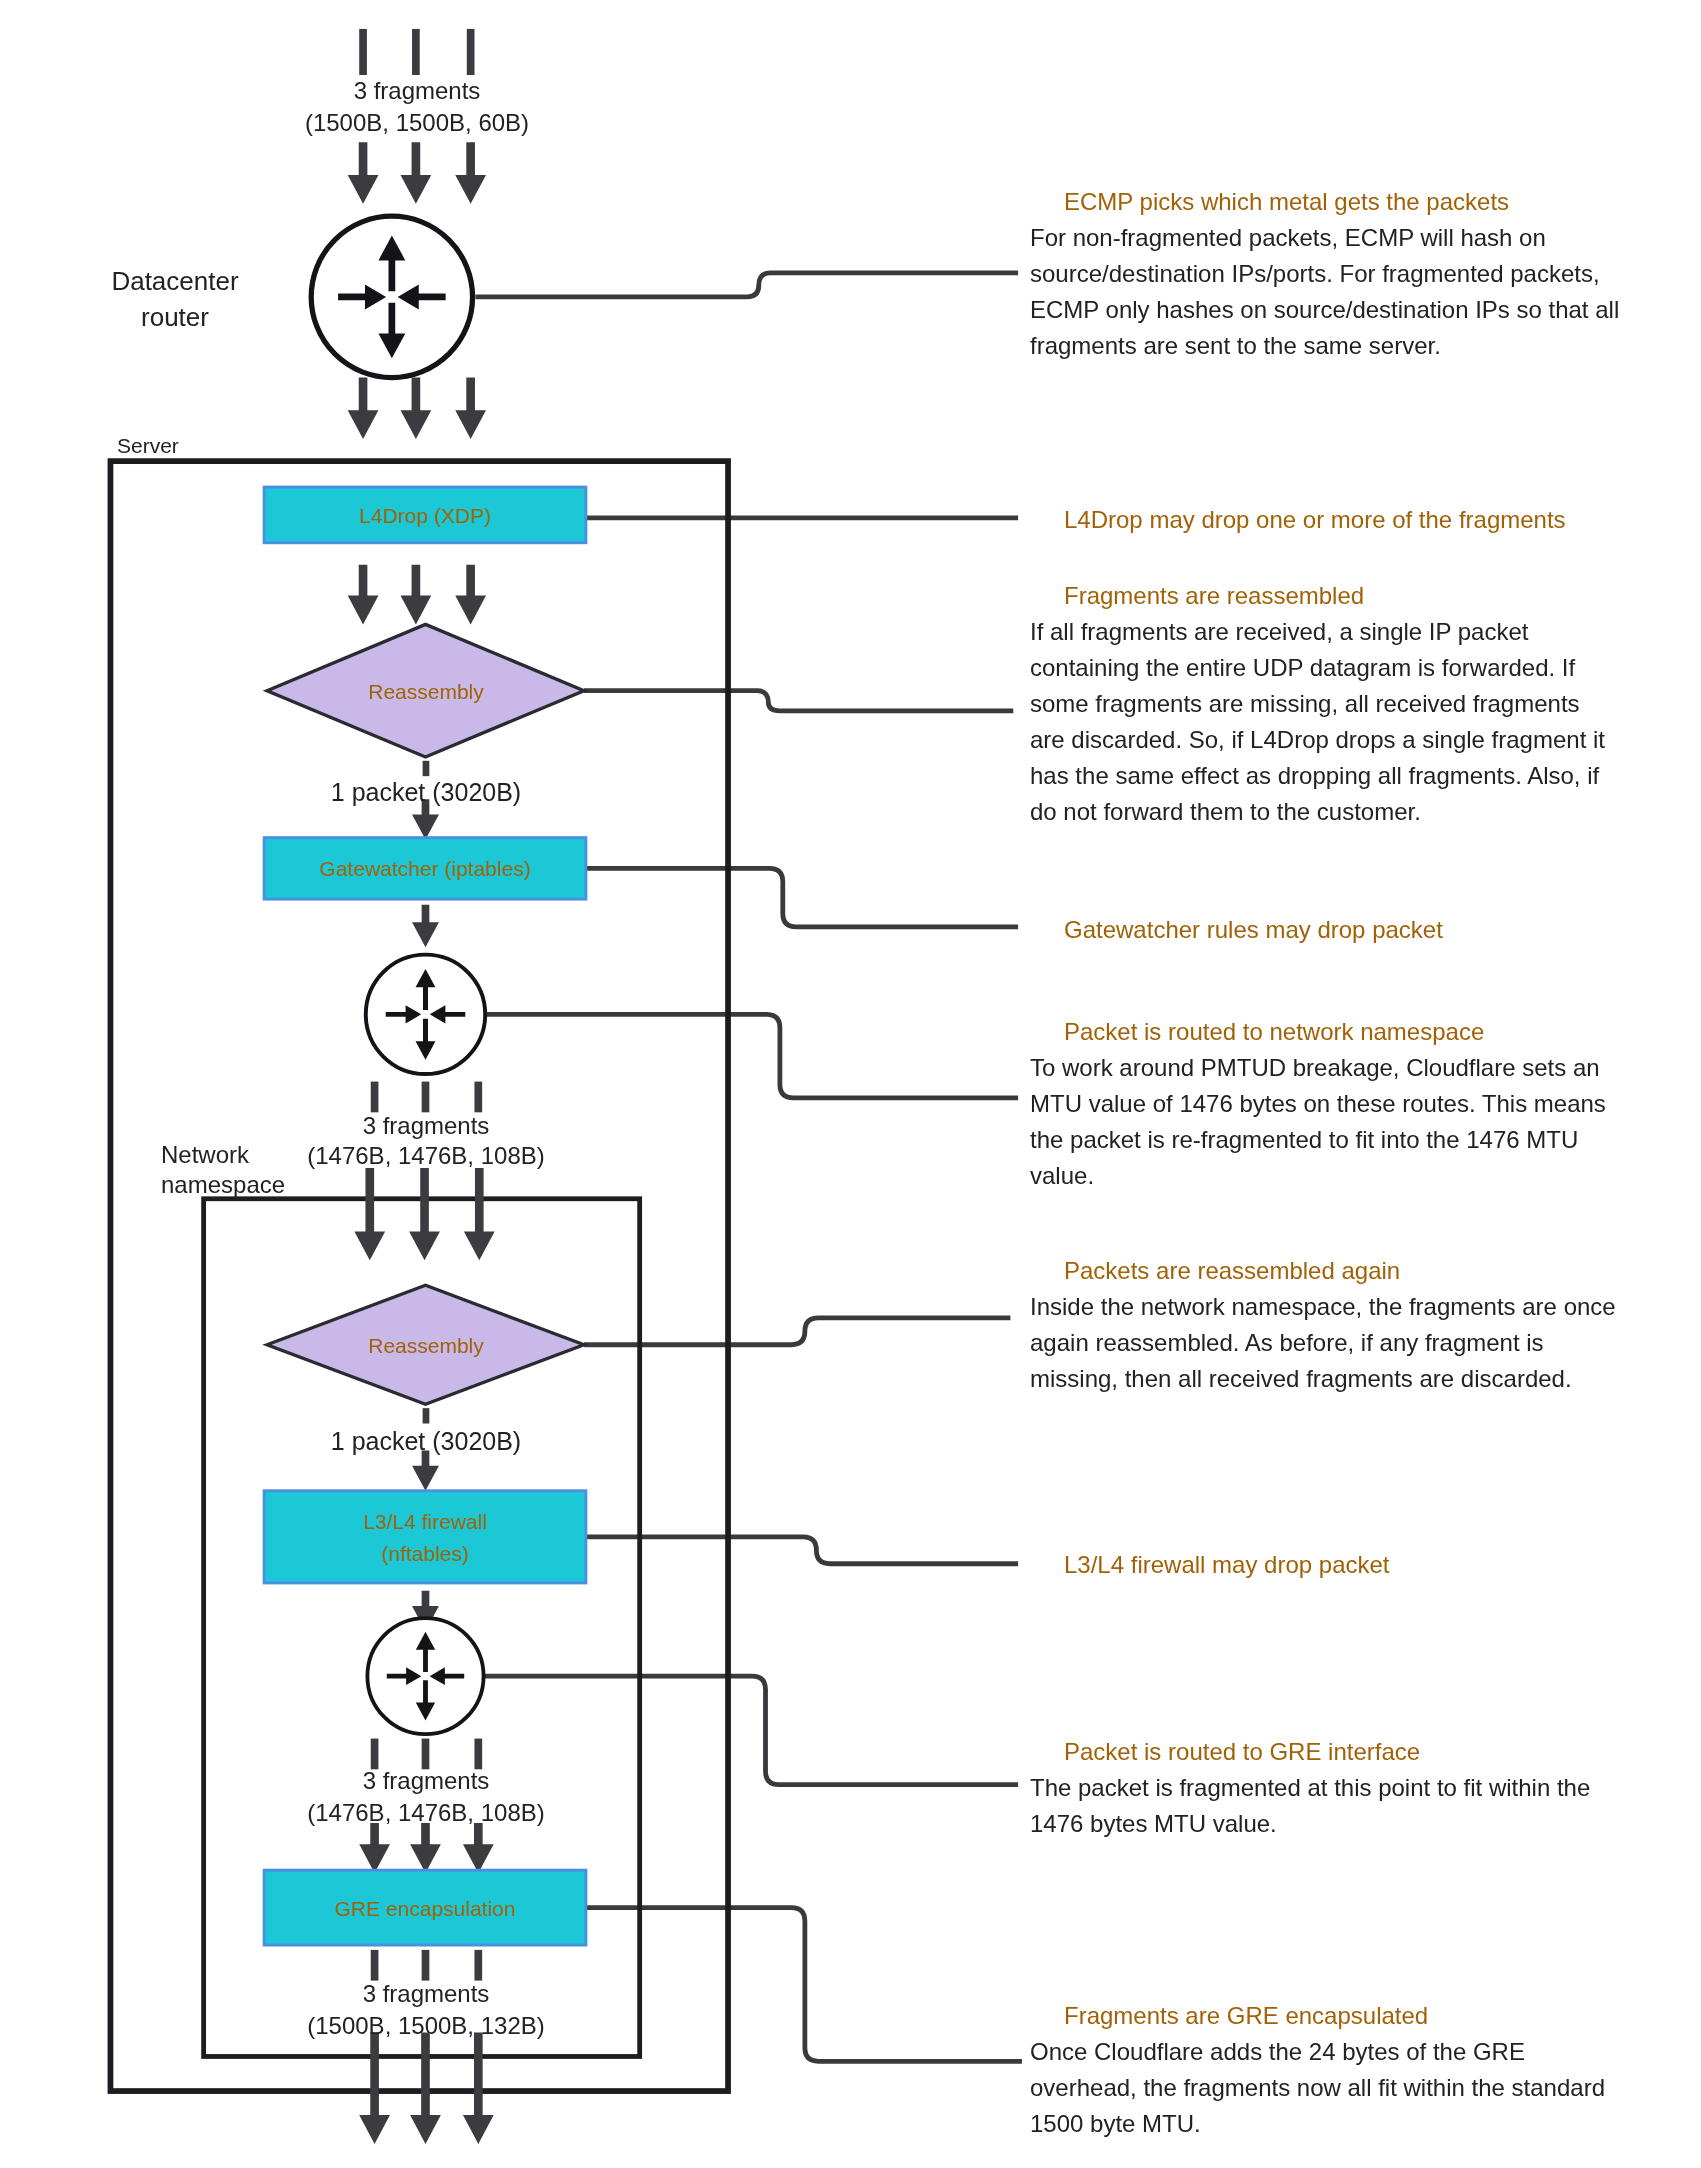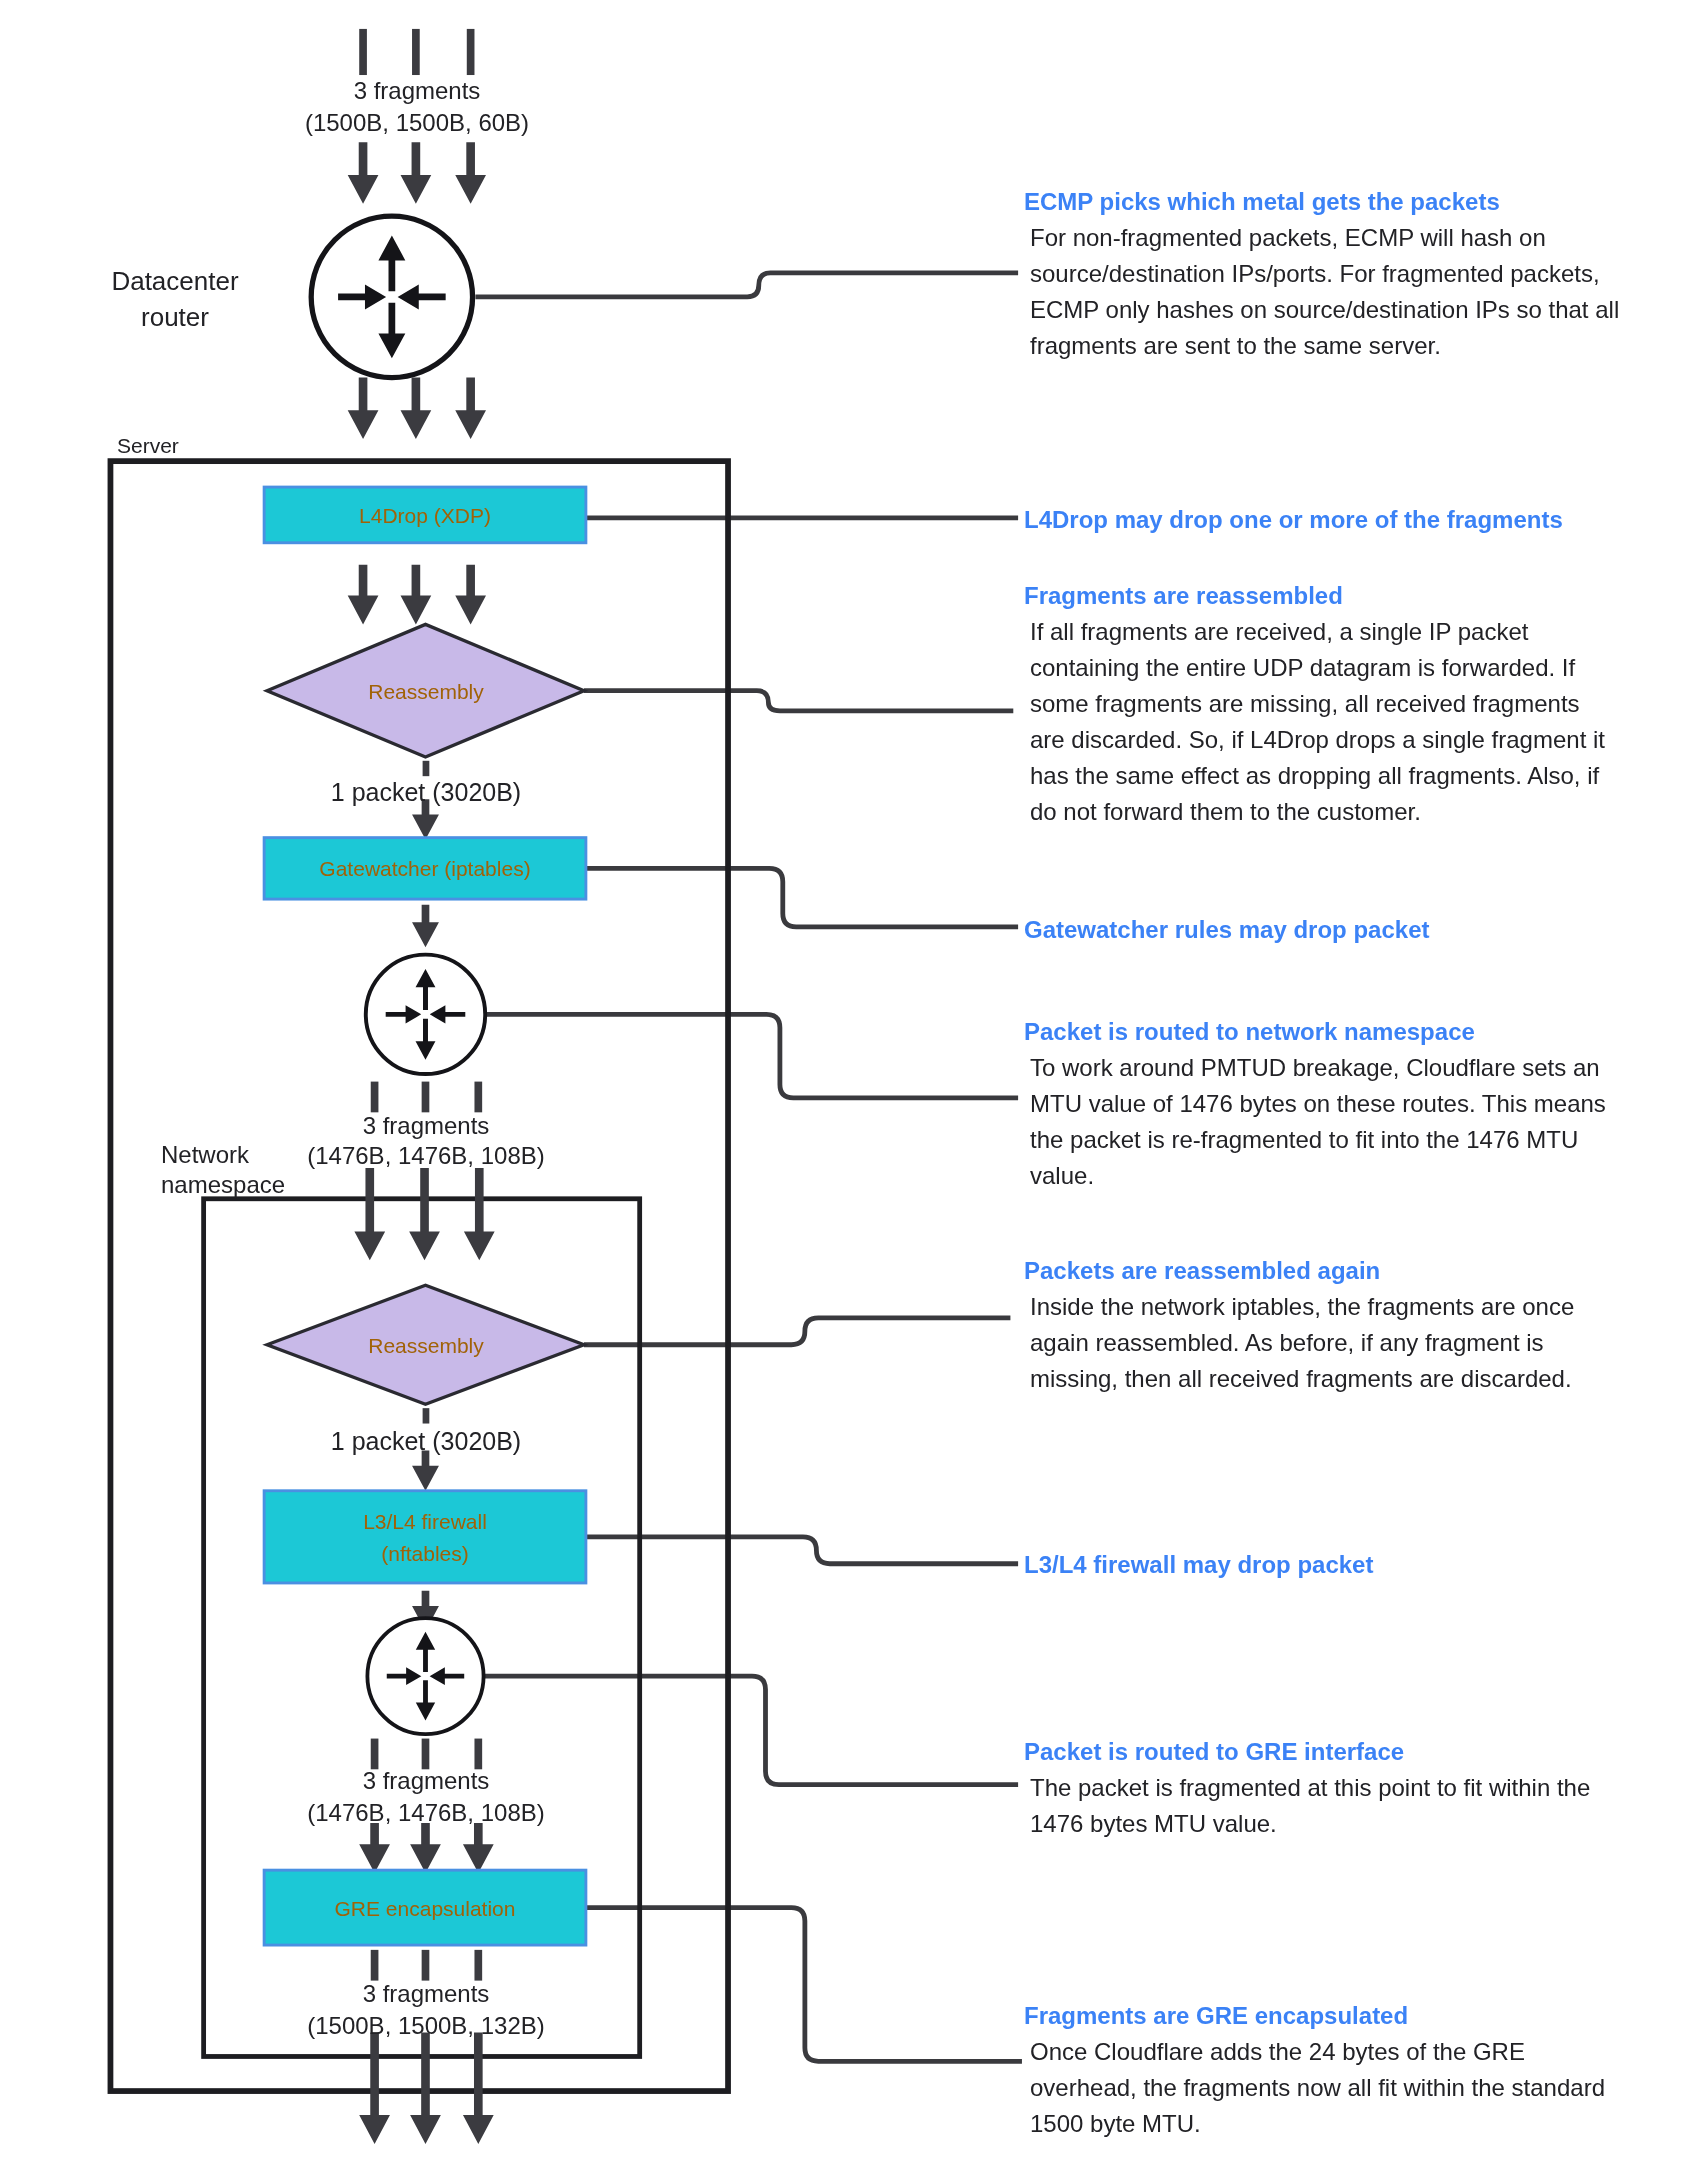--- a/index.html
+++ b/index.html
@@ -6,21 +6,21 @@
   #canvas{position:relative;width:1701px;height:2168px;background:#ffffff;overflow:hidden;
           font-family:"Liberation Sans", sans-serif;color:#222226;}
   #shapes{position:absolute;left:0;top:0;}
   .ctext{position:absolute;width:403px;text-align:center;line-height:31px;font-size:24px;
          transform:translate(-50%,-50%);white-space:nowrap;}
   .boxlabel{font-size:21px;color:#a16207;}
   .ltext{position:absolute;line-height:30px;font-size:21px;white-space:nowrap;transform:translate(0,-50%);}
   .biglabel{font-size:26px;}
   .pktlabel{font-size:25px;}
   .ann{position:absolute;left:1024px;width:677px;font-size:24px;line-height:36px;color:#222226;}
-  .ann .ann-title{font-weight:700;color:#3b82f6;}
+  .ann .ann-title{font-weight:400;color:#a16207;margin-left:40px;}
   .ann .tl{white-space:nowrap;margin-left:6px;}
 </style>
 </head>
 <body>
 
 <div id="canvas">
 
 <svg id="shapes" width="1701" height="2168" viewBox="0 0 1771 2257">
   <defs>
     <g id="router-icon">
@@ -185,21 +185,21 @@
         <div class="tl">To work around PMTUD breakage, Cloudflare sets an</div>
         <div class="tl">MTU value of 1476 bytes on these routes. This means</div>
         <div class="tl">the packet is re-fragmented to fit into the 1476 MTU</div>
         <div class="tl">value.</div>
       </div>
   </div>
 
   <div class="ann" style="top:1253px;">
     <div class="ann-title">Packets are reassembled again</div>
     <div>
-        <div class="tl">Inside the network iptables, the fragments are once</div>
+        <div class="tl">Inside the network namespace, the fragments are once</div>
         <div class="tl">again reassembled. As before, if any fragment is</div>
         <div class="tl">missing, then all received fragments are discarded.</div>
       </div>
   </div>
 
   <div class="ann" style="top:1547px;">
     <div class="ann-title">L3/L4 firewall may drop packet</div>
   </div>
 
   <div class="ann" style="top:1734px;">

